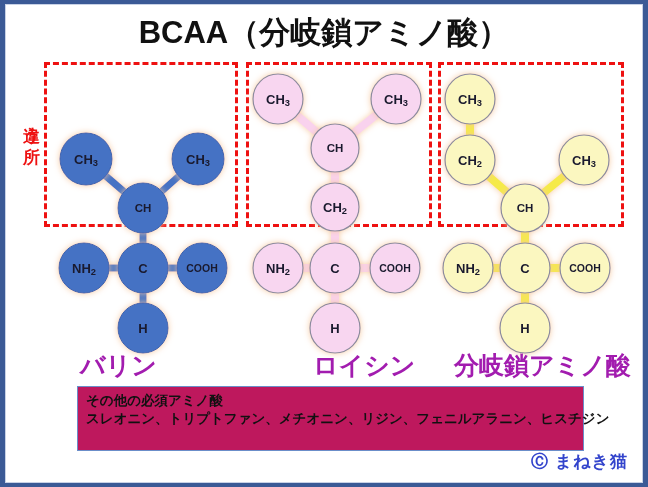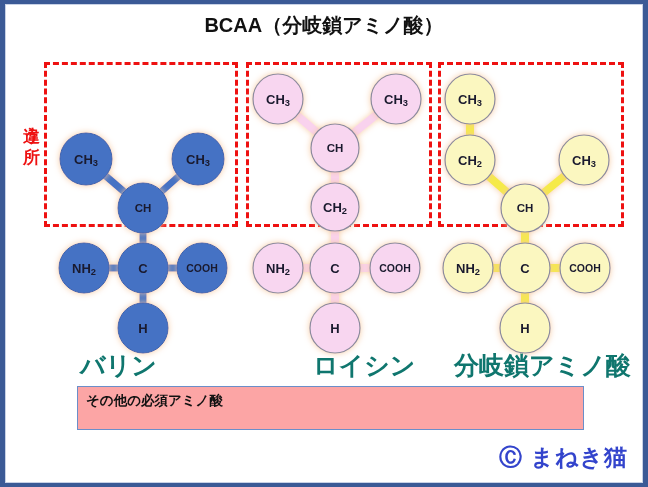--- a/index.html
+++ b/index.html
@@ -24,21 +24,21 @@
     left:0;top:0;right:0;bottom:0;
     background:#ffffff;
     border:1px solid #c8d2e6;
   }
 
   
   #title{
     position:absolute;
     left:0;right:0;top:7px;
     text-align:center;
-    font-size:20px;
+    font-size:31px;
     font-weight:bold;
     letter-spacing:0px;
     color:#111111;
     white-space:nowrap;
     font-family:"Liberation Sans","DejaVu Sans",sans-serif;
   }
 
   
   .dashbox{
     position:absolute;
@@ -66,51 +66,51 @@
   #mols{
     position:absolute;left:0;top:0;width:648px;height:487px;
     pointer-events:none;
   }
 
   
   .molname{
     position:absolute;
     font-size:25px;
     font-weight:bold;
-    color:#0f766e;
+    color:#a21caf;
     white-space:nowrap;
     font-family:"Liberation Sans","DejaVu Sans",sans-serif;
   }
 
   
   #notebox{
     position:absolute;
     left:71px;top:381px;
-    width:507px;height:44px;
+    width:507px;height:65px;
     border:1.3px solid #6b8ec9;
     box-sizing:border-box;
-    background:#fca5a5;
+    background:#be185d;
     padding:5px 0 0 8px;
   }
   #notebox .l1{
     font-size:13.5px;font-weight:bold;color:#111;
     line-height:17px;white-space:nowrap;
     font-family:"Liberation Sans","DejaVu Sans",sans-serif;
   }
   #notebox .l2{
     font-size:13.5px;font-weight:bold;color:#111;
     line-height:19px;white-space:nowrap;
     font-family:"Liberation Sans","DejaVu Sans",sans-serif;
   }
 
   
   #copyright{
     position:absolute;
     right:14px;bottom:9px;
-    font-size:23px;
+    font-size:17px;
     font-weight:bold;
     color:#3344cc;
     white-space:nowrap;
     letter-spacing:1px;
     font-family:"Liberation Sans","DejaVu Sans",sans-serif;
   }
 
   .node-label{
     font-family:"Liberation Sans","DejaVu Sans",sans-serif;
     font-weight:bold;
@@ -274,18 +274,19 @@
     </svg>
 
     <div id="names">
         <div class="molname" style="left: 74px; top: 344px;">バリン</div>
         <div class="molname" style="left: 275px; top: 344px; margin-left: 32px;">ロイシン</div>
         <div class="molname" style="left: 448px; top: 344px;">分岐鎖アミノ酸</div>
       </div>
 
     <div id="notebox">
       <div class="l1">その他の必須アミノ酸</div>
+      <div class="l2">スレオニン、トリプトファン、メチオニン、リジン、フェニルアラニン、ヒスチジン</div>
     </div>
 
     <div id="copyright">Ⓒ まねき猫</div>
 
   </div>
 </div>
 
 </body></html>

